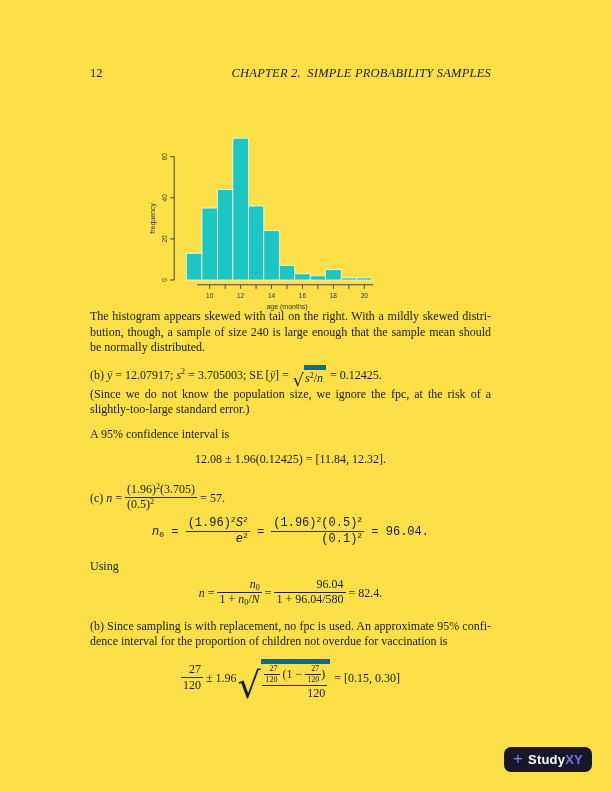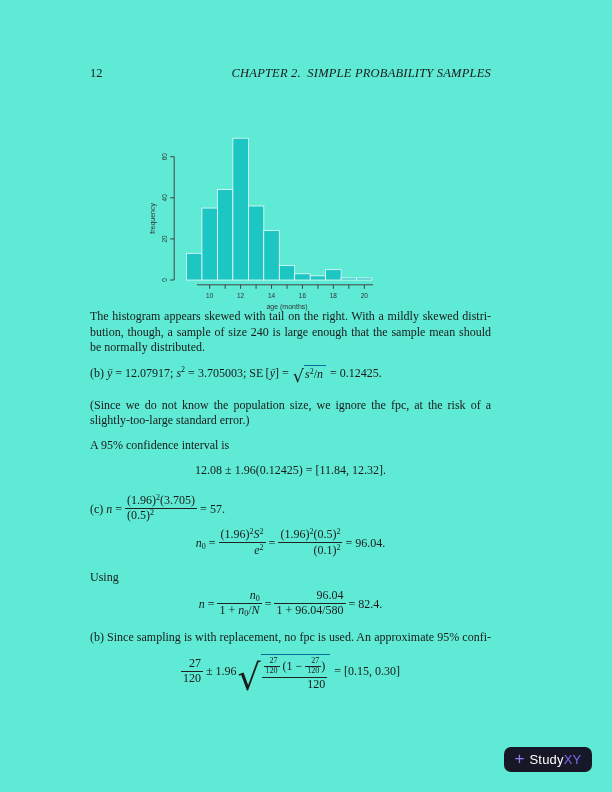--- a/index.html
+++ b/index.html
@@ -1,17 +1,17 @@
 <!DOCTYPE html>
 <html><head>
 <meta charset="utf-8">
 <style>
   html,body{margin:0;padding:0;background:#e8e8e8;}
   #page{
-    position:relative;width:612px;height:792px;background:#5eead4;
+    position:relative;width:612px;height:792px;background:#fde047;
     font-family:"Liberation Serif","DejaVu Serif",serif;color:#1a1a1a;
     overflow:hidden;margin:0 auto;
   }
   
   #header{
     position:absolute;left:90px;top:66px;width:401px;
     display:flex;justify-content:space-between;align-items:baseline;
     font-size:12.5px;
   }
   #chapter-title{font-style:italic;letter-spacing:0.2px;}
@@ -22,52 +22,52 @@
   #text-col{
     position:absolute;left:90px;top:309px;width:401px;
     font-size:12px;line-height:15.5px;
   }
   .line{white-space:nowrap;}
   .jline{text-align:justify;text-align-last:justify;}
   .jlast{text-align:left;text-align-last:left;}
   .eq{text-align:center;line-height:1.25;}
   .para{margin:0;}
   #item-b{margin-top:9px;}
-  #p-since{margin-top:15px;}
+  #p-since{margin-top:0;}
   #ci-intro{margin-top:9px;}
   #eq-ci{margin-top:10px;}
   #item-c{margin-top:16px;}
   #p212{margin-top:11px;}
-  #eq-n0{margin-top:6px;}
+  #eq-n0{margin-top:6px;font-family:Liberation Mono, monospace;}
   #p-then{margin-top:13px;}
   #eq-n{margin-top:4px;}
   #p-b2{margin-top:12px;}
   #eq-final{margin-top:9px;}
   
   .mr{font-style:normal;}
   .mi{font-style:italic;}
   .mb{font-weight:bold;}
   .msup{font-size:8px;vertical-align:0.55em;line-height:0;}
   .msub{font-size:8px;vertical-align:-0.25em;line-height:0;}
   .mfrac{display:inline-block;vertical-align:-0.55em;text-align:right;line-height:1.1;}
   .mfrac .num{display:block;padding:0 2px 0.5px 2px;border-bottom:0.9px solid #222;}
   .mfrac .den{display:block;padding:0.5px 2px 0 2px;}
   .mfrac .mfrac{font-size:8px;vertical-align:-0.45em;}
   .msqrt{display:inline-flex;align-items:flex-end;vertical-align:middle;margin:0 1px;}
   .msqrt .rad{line-height:0.82;font-family:"DejaVu Serif",serif;transform:translateY(1px);}
-  .msqrt .cnt{border-top:1px solid #0369a1;padding:1.5px 3px 0 1px;}
+  .msqrt .cnt{border-top:5px solid #0369a1;padding:1.5px 3px 0 1px;}
   
   #studyxy-badge{
     position:absolute;left:504px;top:747px;width:88px;height:25px;
     background:#161827;border-radius:7px;
     display:flex;align-items:center;justify-content:center;gap:5px;
     font-family:"Liberation Sans","DejaVu Sans",sans-serif;
   }
   #studyxy-plus{color:#907ef2;font-size:17px;font-weight:300;line-height:1;transform:translateY(-1px);}
-  #studyxy-word{font-size:13px;font-weight:normal;letter-spacing:0.2px;}
+  #studyxy-word{font-size:13px;font-weight:bold;letter-spacing:0.2px;}
   #studyxy-word .w1{color:#ffffff;}
   #studyxy-word .w2{color:#7c6af0;}
 </style>
 </head>
 <body>
 
 <div id="page">
 
   <div id="header">
     <span id="page-number">12</span>
@@ -146,20 +146,21 @@
 
 
     <div id="eq-n0" class="eq"><span class="mi">n</span><span class="msub">0</span><span class="mr"> = </span><span class="mfrac"><span class="num"><span class="mr">(1.96)</span><span class="msup">2</span><span class="mi">S</span><span class="msup">2</span></span><span class="den"><span class="mi">e</span><span class="msup">2</span></span></span><span class="mr"> = </span><span class="mfrac"><span class="num"><span class="mr">(1.96)</span><span class="msup">2</span><span class="mr">(0.5)</span><span class="msup">2</span></span><span class="den"><span class="mr">(0.1)</span><span class="msup">2</span></span></span><span class="mr"> = 96.04.</span></div>
 
     <div id="p-then" class="para line jlast">Using</div>
 
     <div id="eq-n" class="eq"><span class="mi">n</span><span class="mr"> = </span><span class="mfrac"><span class="num"><span class="mi">n</span><span class="msub">0</span></span><span class="den"><span class="mr">1 + </span><span class="mi">n</span><span class="msub">0</span><span class="mr">/</span><span class="mi">N</span></span></span><span class="mr"> = </span><span class="mfrac"><span class="num"><span class="mr">96.04</span></span><span class="den"><span class="mr">1 + 96.04/580</span></span></span><span class="mr"> = 82.4.</span></div>
 
     <div id="p-b2" class="para">
       <div class="line jline">(b) Since sampling is with replacement, no fpc is used. An approximate 95% confi-</div>
+      <div class="line jlast">dence interval for the proportion of children not overdue for vaccination is</div>
     </div>
 
     <div id="eq-final" class="eq"><span class="mfrac"><span class="num"><span class="mr">27</span></span><span class="den"><span class="mr">120</span></span></span><span class="mr"> ± 1.96</span><span class="msqrt">
           <span class="rad" style="font-size: 36.26px;">√</span>
           <span class="cnt"><span class="mfrac"><span class="num"><span class="mfrac"><span class="num"><span class="mr">27</span></span><span class="den"><span class="mr">120</span></span></span><span class="mr"> (1 − </span><span class="mfrac"><span class="num"><span class="mr">27</span></span><span class="den"><span class="mr">120</span></span></span><span class="mr">)</span></span><span class="den"><span class="mr">120</span></span></span></span>
         </span><span class="mr"> = [0.15, 0.30]</span></div>
 
   </div>
 
   <div id="studyxy-badge">

